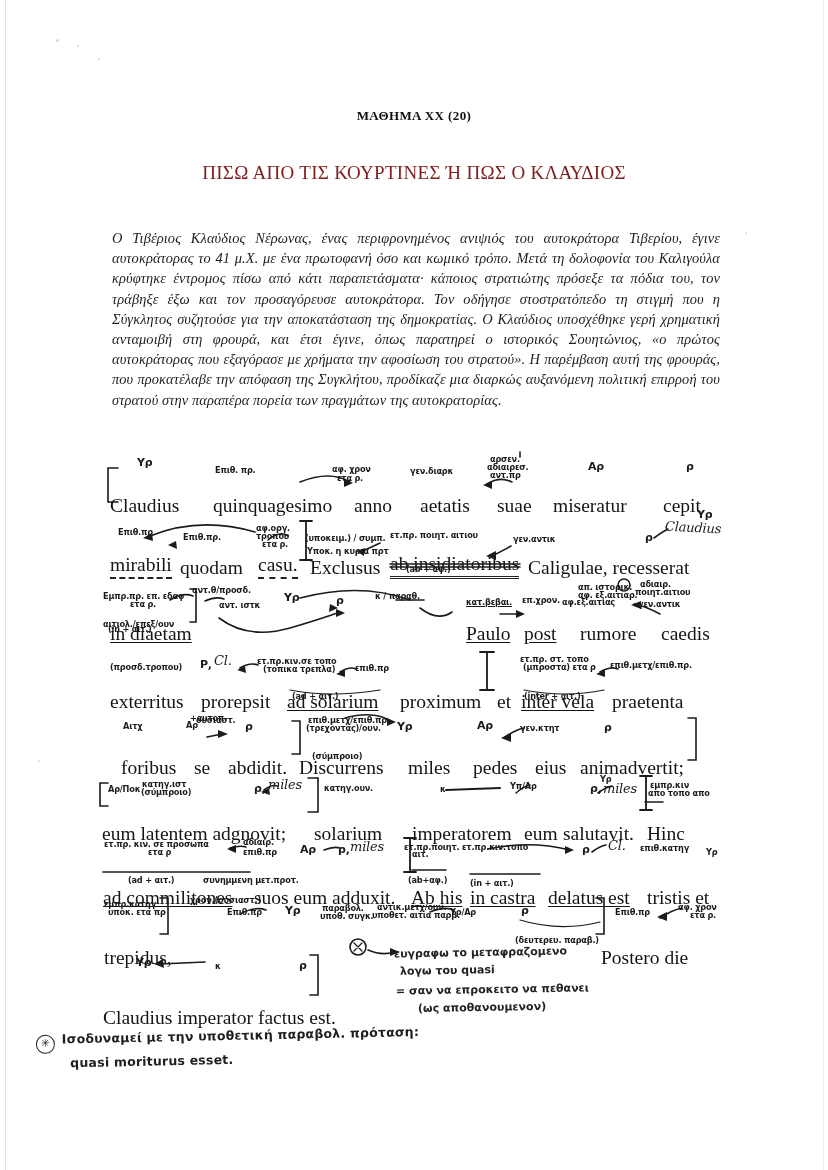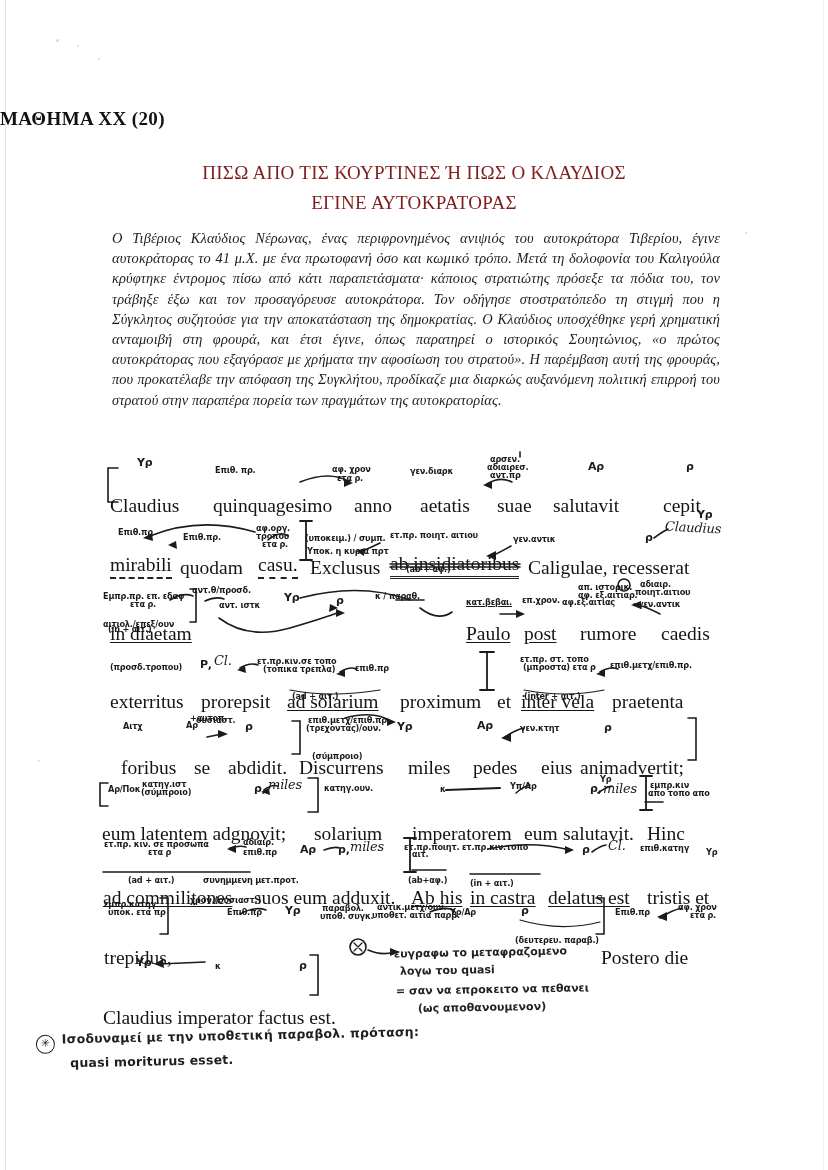--- a/index.html
+++ b/index.html
@@ -31,23 +31,23 @@
   .page {
     position: absolute;
     inset: 0;
   }
 
   
   .lesson-title {
     position: absolute;
     left: 0; right: 0;
     top: 108px;
-    text-align: left;
+    text-align: center;
     font-weight: bold;
-    font-size: 19px;
+    font-size: 13px;
     letter-spacing: 0.4px;
     color: #111;
   }
   .main-title {
     position: absolute;
     left: 110px; right: 110px;
     top: 158px;
     text-align: center;
     font-size: 19px;
     line-height: 30px;
@@ -173,33 +173,32 @@
   <div class="speck" style="left:56px;top:39px;width:3px;height:3px;"></div>
   <div class="speck" style="left:77px;top:45px;width:2px;height:2px;"></div>
   <div class="speck" style="left:98px;top:58px;width:2px;height:2px;"></div>
   <div class="speck" style="left:745px;top:232px;width:2px;height:2px;"></div>
   <div class="speck" style="left:38px;top:760px;width:2px;height:2px;"></div>
 
   <div class="lesson-title">ΜΑΘΗΜΑ ΧΧ (20)</div>
 
   <div class="main-title">
     <div>ΠΙΣΩ ΑΠΟ ΤΙΣ ΚΟΥΡΤΙΝΕΣ Ή ΠΩΣ Ο ΚΛΑΥΔΙΟΣ</div>
-    <div>ΕΓΙΝΕ ΑΥΤΟΚΡΑΤΟΡΑΣ</div>
   </div>
 
   <div class="intro">Ο Τιβέριος Κλαύδιος Νέρωνας, ένας περιφρονημένος ανιψιός του αυτοκράτορα Τιβερίου, έγινε αυτοκράτορας το 41 μ.Χ. με ένα πρωτοφανή όσο και κωμικό τρόπο. Μετά τη δολοφονία του Καλιγούλα κρύφτηκε έντρομος πίσω από κάτι παραπετάσματα· κάποιος στρατιώτης πρόσεξε τα πόδια του, τον τράβηξε έξω και τον προσαγόρευσε αυτοκράτορα. Τον οδήγησε στοστρατόπεδο τη στιγμή που η Σύγκλητος συζητούσε για την αποκατάσταση της δημοκρατίας. Ο Κλαύδιος υποσχέθηκε γερή χρηματική ανταμοιβή στη φρουρά, και έτσι έγινε, όπως παρατηρεί ο ιστορικός Σουητώνιος, «ο πρώτος αυτοκράτορας που εξαγόρασε με χρήματα την αφοσίωση του στρατού». Η παρέμβαση αυτή της φρουράς, που προκατέλαβε την απόφαση της Συγκλήτου, προδίκαζε μια διαρκώς αυξανόμενη πολιτική επιρροή του στρατού στην παραπέρα πορεία των πραγμάτων της αυτοκρατορίας.</div>
 
   <div class="latin-block">
       <div class="lrow" style="position: absolute; left: 0px; top: 0px; width: 828px;">
         <span class="lword" style="left: 110px;">Claudius</span>
         <span class="lword" style="left: 213px;">quinquagesimo</span>
         <span class="lword" style="left: 354px;">anno</span>
         <span class="lword" style="left: 420px;">aetatis</span>
         <span class="lword" style="left: 497px;">suae</span>
-        <span class="lword" style="left: 553px;">salutavit</span>
+        <span class="lword" style="left: 553px;">miseratur</span>
         <span class="lword" style="left: 663px;">cepit</span>
       </div>
       <div class="lrow" style="position: absolute; left: 0px; top: 62px; width: 828px;">
         <span class="lword ud" style="left: 110px;">mirabili</span>
         <span class="lword" style="left: 180px;">quodam</span>
         <span class="lword ud" style="left: 258px;">casu.</span>
         <span class="lword" style="left: 310px;">Exclusus</span>
         <span class="lword u2" style="left: 390px;">ab insidiatoribus</span>
         <span class="lword" style="left: 528px;">Caligulae, recesserat</span>
       </div>
@@ -219,21 +218,21 @@
         <span class="lword u" style="left: 521px;">inter vela</span>
         <span class="lword" style="left: 612px;">praetenta</span>
       </div>
       <div class="lrow" style="position: absolute; left: 0px; top: 262px; width: 828px;">
         <span class="lword" style="left: 121px;">foribus</span>
         <span class="lword" style="left: 194px;">se</span>
         <span class="lword" style="left: 228px;">abdidit.</span>
         <span class="lword" style="left: 299px; margin-top: 33px;">Discurrens</span>
         <span class="lword" style="left: 408px;">miles</span>
         <span class="lword" style="left: 473px;">pedes</span>
-        <span class="lword" style="left: 535px; margin-left: 6px;">eius</span>
+        <span class="lword" style="left: 535px;">eius</span>
         <span class="lword" style="left: 580px;">animadvertit;</span>
       </div>
       <div class="lrow" style="position: absolute; left: 0px; top: 328px; width: 828px;">
         <span class="lword" style="left: 102px;">eum latentem adgnovit;</span>
         <span class="lword" style="left: 314px;">solarium</span>
         <span class="lword" style="left: 412px;">imperatorem</span>
         <span class="lword" style="left: 524px;">eum</span>
         <span class="lword" style="left: 563px;">salutavit.</span>
         <span class="lword" style="left: 647px;">Hinc</span>
       </div>

